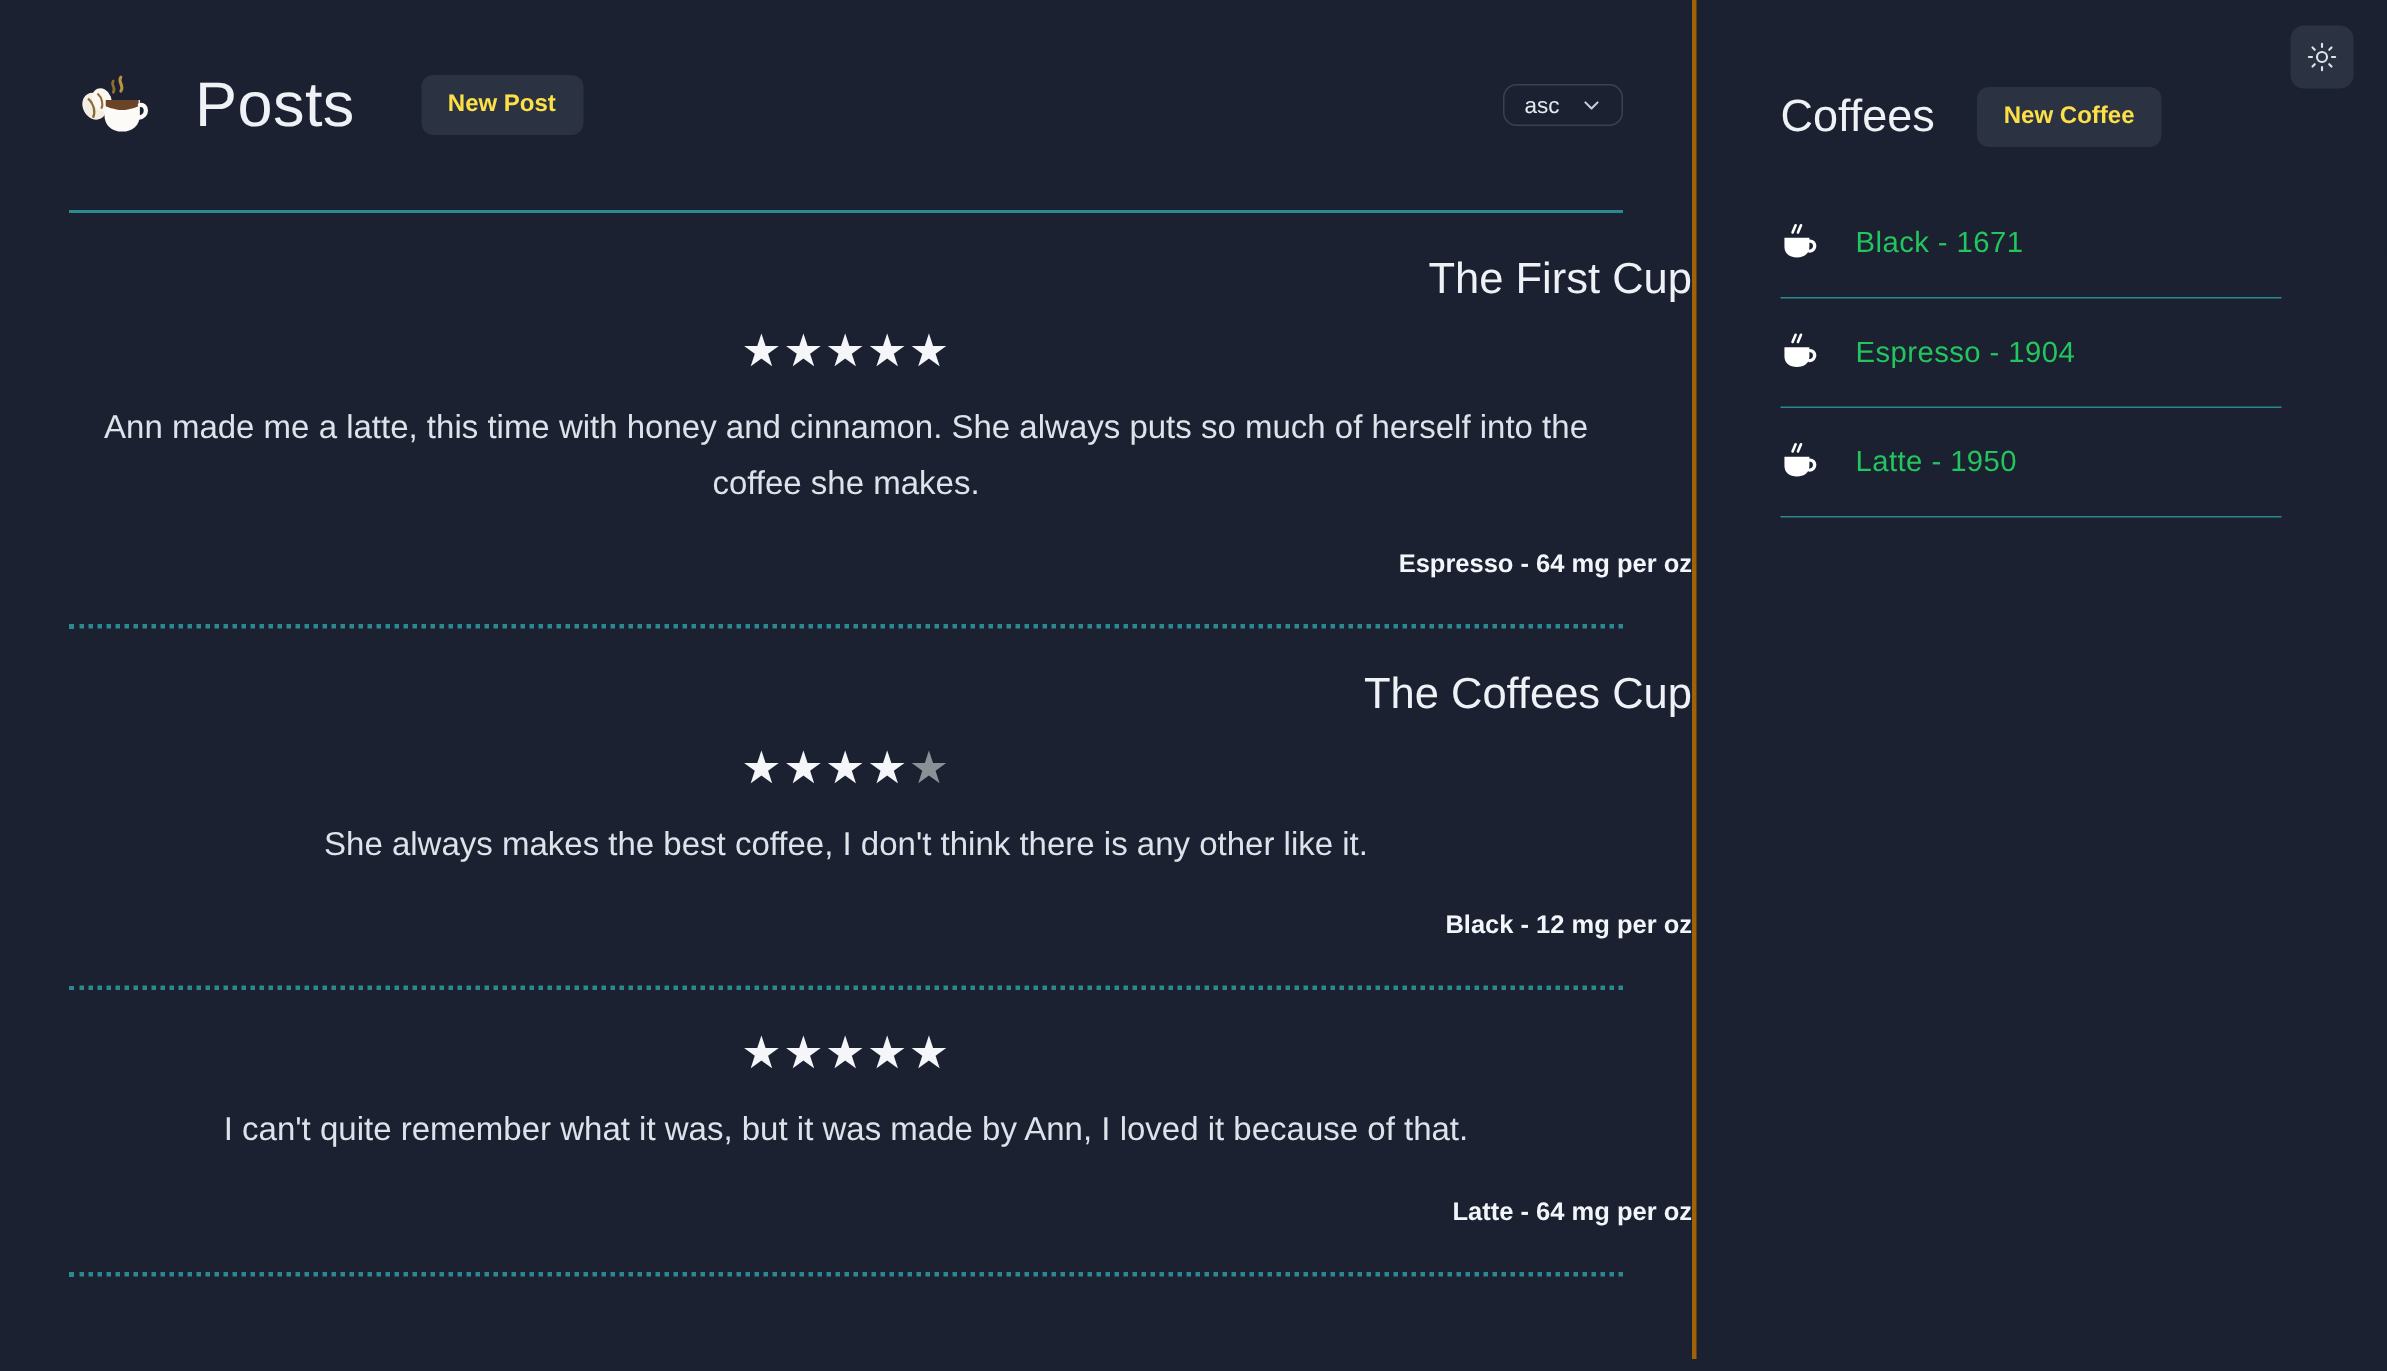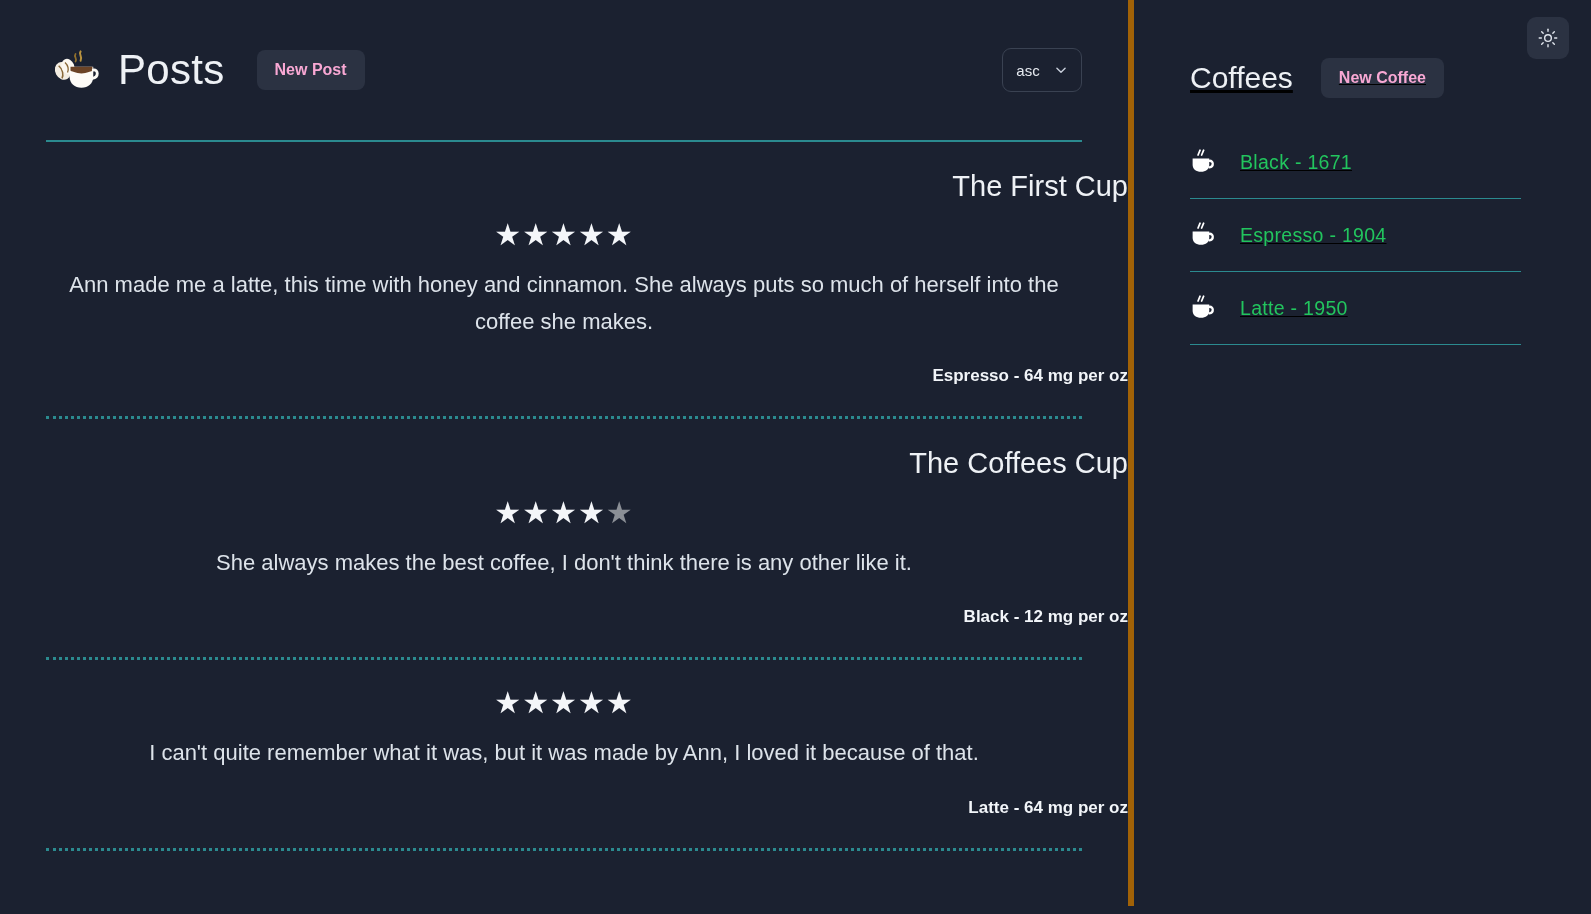--- a/index.html
+++ b/index.html
@@ -46,62 +46,62 @@
     padding: 0;
     flex: 0 0 1128px;
   }
 
   .main-inner { padding: 0 46px 0 46px; }
 
   .posts-header {
     display: flex;
     align-items: center;
     height: 140px;
-    gap: 0;
+    gap: 12px;
   }
 
   .brand-logo {
     width: 54px;
     height: 54px;
     margin-right: 18px;
     flex: 0 0 54px;
     display: block;
   }
 
   .page-title {
     font-size: 42px;
     font-weight: 400;
     color: #eef1f5;
     letter-spacing: 0.3px;
     line-height: 1;
   }
 
   .btn-soft {
     background: #2b3242;
-    color: #f9a8d4;
+    color: #fde047;
     border: none;
     border-radius: 8px;
     font-family: "Liberation Sans", sans-serif;
     font-size: 16px;
     font-weight: 700;
     padding: 11px 18px;
     cursor: pointer;
     white-space: nowrap;
   }
 
   .header-newpost { margin-left: 32px; }
 
   .header-spacer { flex: 1 1 auto; }
 
   .sort-select {
     background: #1b2130;
     color: #e6eaf0;
     border: 1px solid #3a4252;
     border-radius: 9px;
-    height: 44px;
+    height: 28px;
     width: 80px;
     display: flex;
     align-items: center;
     justify-content: center;
     gap: 14px;
     font-size: 15px;
     cursor: pointer;
     padding: 0 12px;
   }
   .sort-select .chev { display: flex; align-items: center; }
@@ -160,23 +160,22 @@
     border-top: 3px dotted #2b8a8f;
     width: 1036px;
     margin: 0 46px;
   }
 
   
   .sidebar {
     flex: 0 0 463px;
     width: 463px;
     height: 906px;
-    border-left: 6px solid #a16207;
+    border-left: 3px solid #a16207;
     position: relative;
-    text-decoration: underline;
   }
 
   .sidebar-header {
     display: flex;
     align-items: center;
     padding: 58px 0 0 56px;
     gap: 28px;
   }
 
   .sidebar-title {

